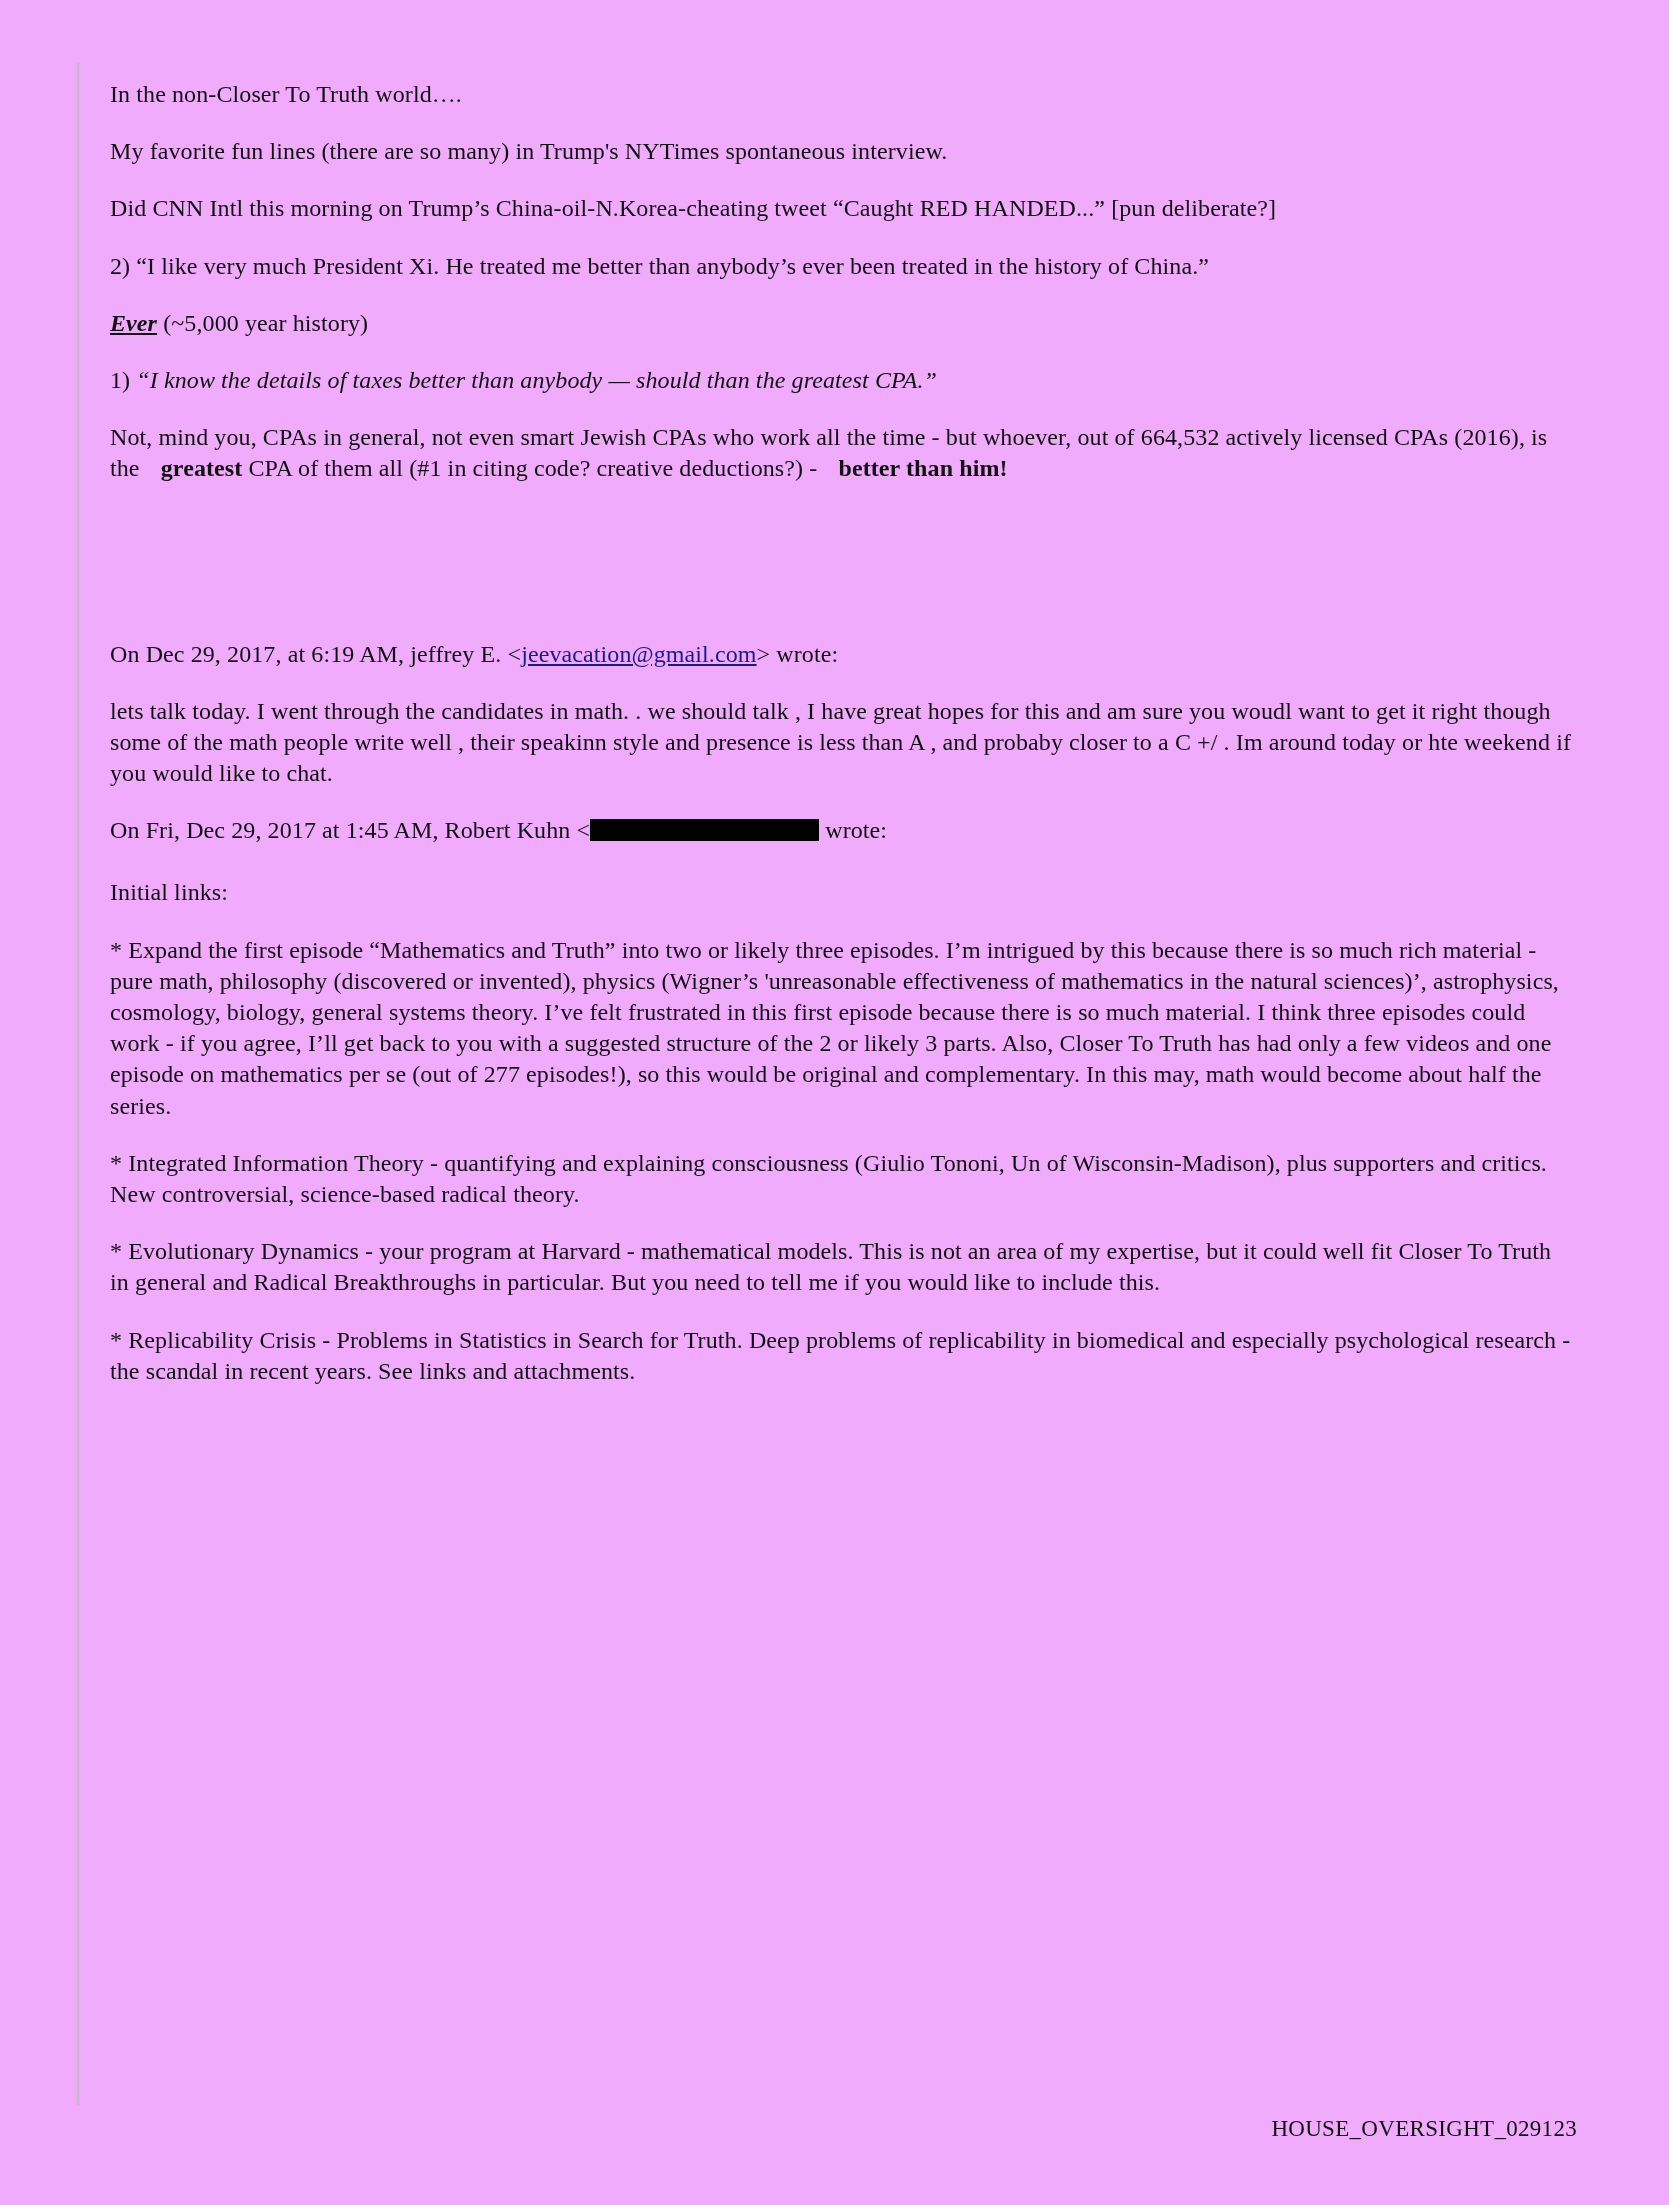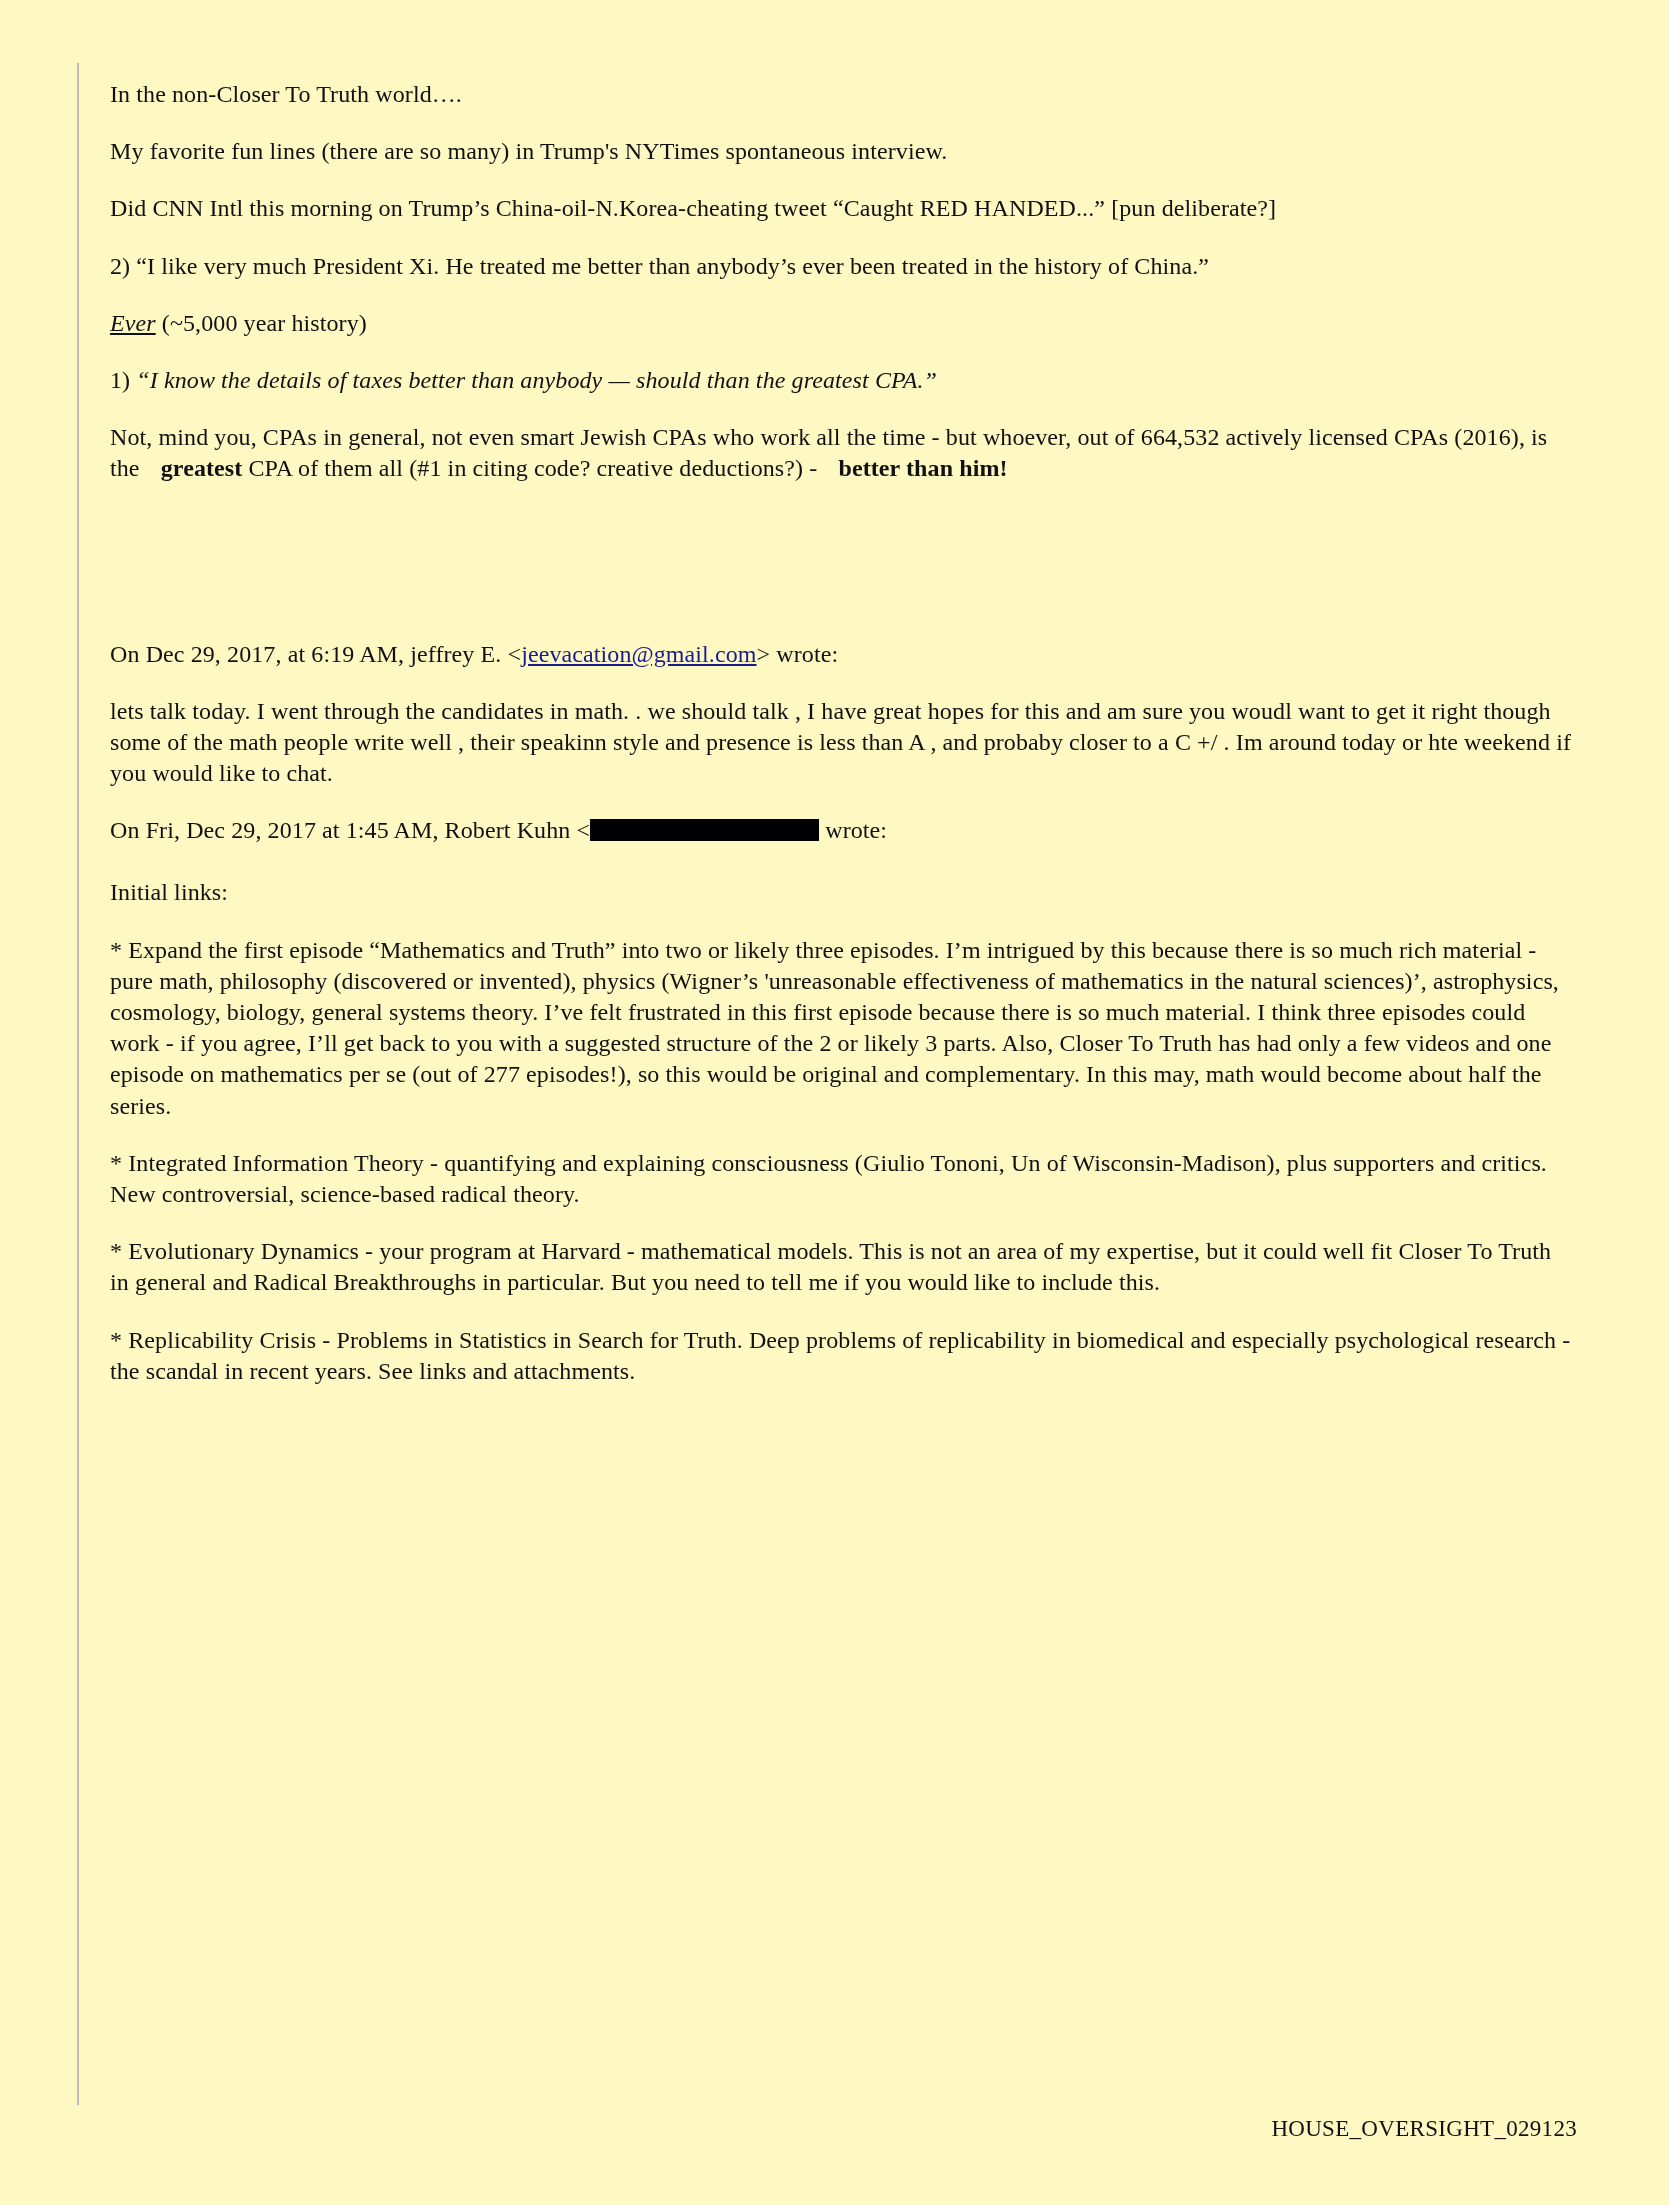--- a/index.html
+++ b/index.html
@@ -8,21 +8,21 @@
     background: #ffffff;
   }
   body {
     font-family: "Liberation Serif", serif;
     color: #111111;
   }
   .page {
     position: relative;
     width: 1669px;
     height: 2205px;
-    background: #fef9c3;
+    background: #f0abfc;
     box-sizing: border-box;
     overflow: hidden;
   }
   
   .scan-rule {
     position: absolute;
     left: 77px;
     top: 63px;
     width: 2px;
     height: 2042px;
@@ -39,21 +39,21 @@
     font-size: 24px;
     line-height: 1.30;
     letter-spacing: 0.1px;
   }
   p.tight {
     margin-bottom: 31px;
   }
   .italic { font-style: italic; }
   .bold { font-weight: bold; margin-left: 15px; }
   .underline-bold-italic {
-    font-weight: normal;
+    font-weight: bold;
     font-style: italic;
     text-decoration: underline;
     text-align: right;
   }
   .link {
     color: #1a1a8c;
     text-decoration: underline;
   }
   .redaction {
     display: inline-block;

